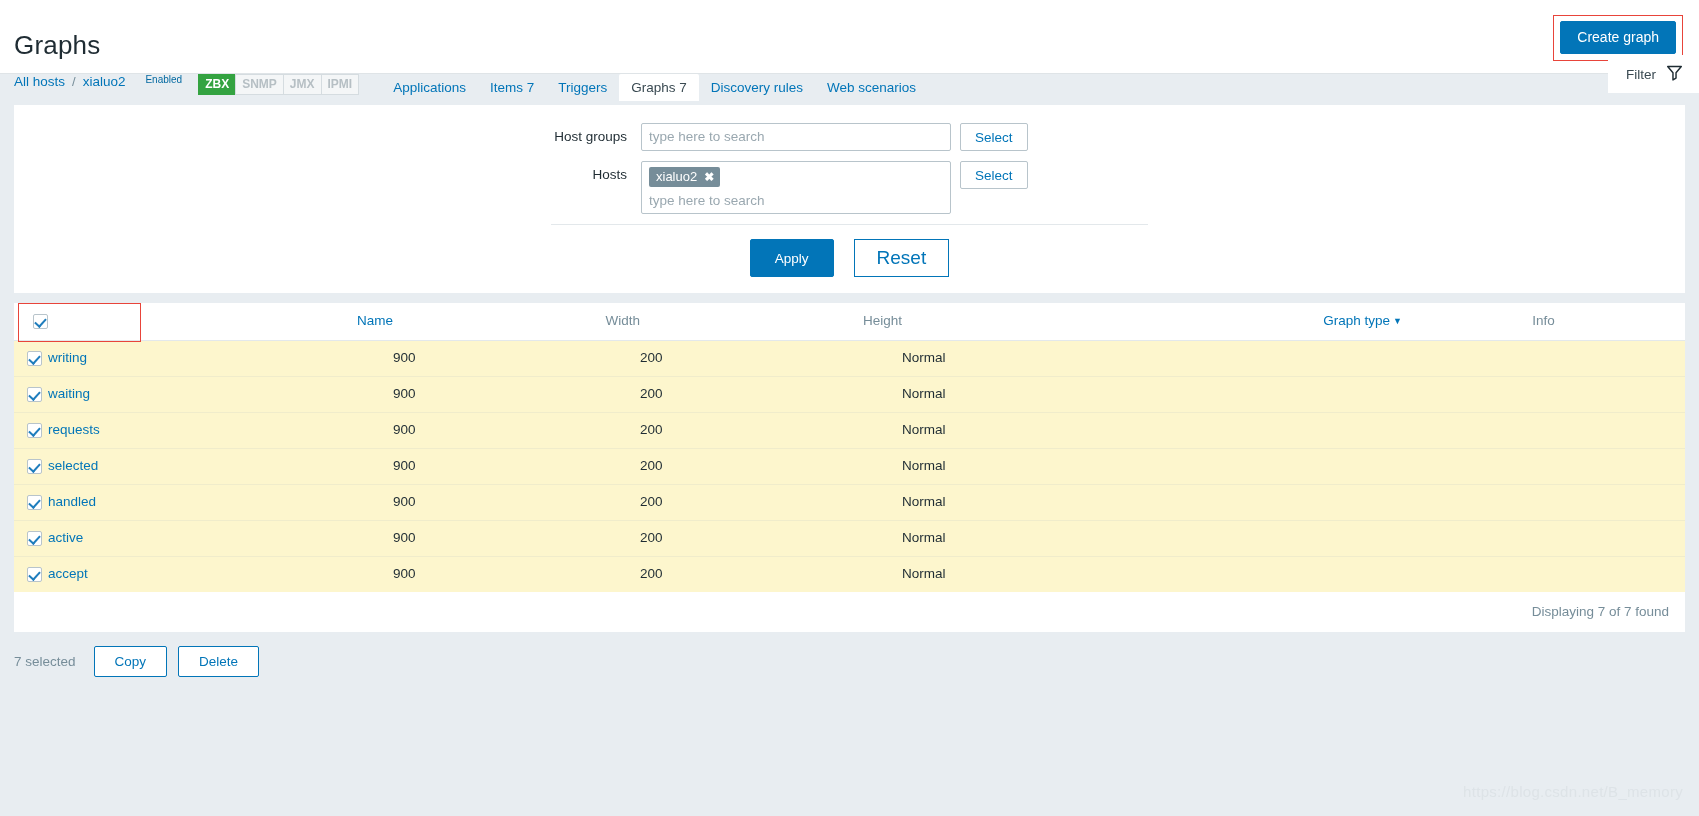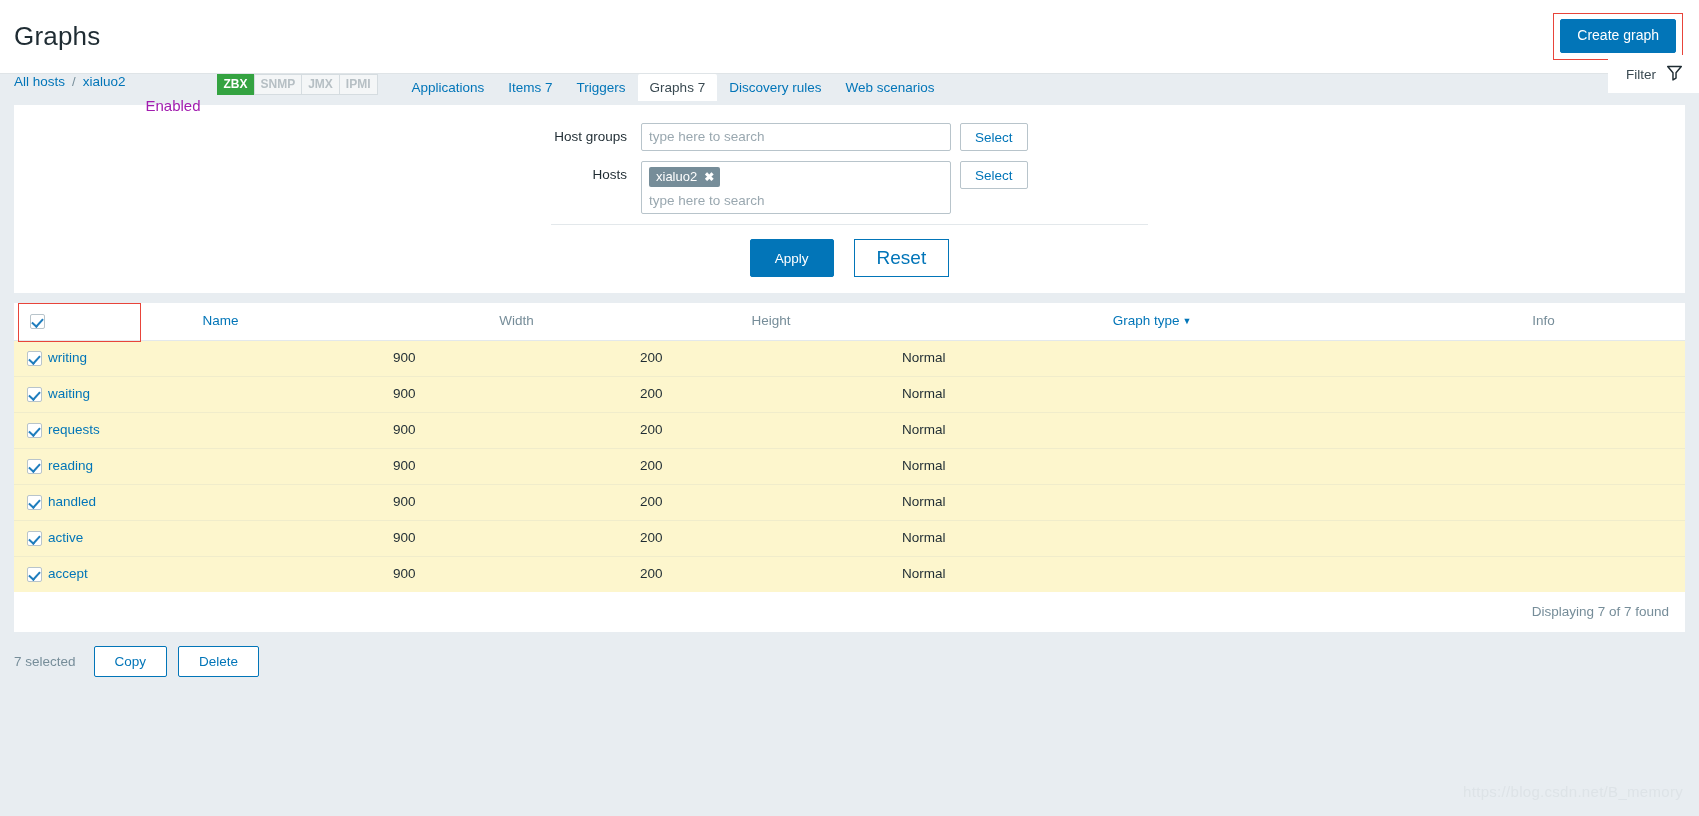--- a/index.html
+++ b/index.html
@@ -12,22 +12,22 @@
     overflow: hidden;
   }
 
   
   .header-bar {
     position: relative;
     height: 74px;
     background: #ffffff;
     border-bottom: 1px solid #dfe4e7;
     display: flex;
-    align-items: center;
-    padding: 0 14px;
+    align-items: flex-end;
+    padding: 12px 14px;
   }
   .page-title {
     font-size: 26px;
     font-weight: normal;
     color: #1f2c33;
     letter-spacing: 0.2px;
   }
   .header-right {
     margin-left: auto;
     display: flex;
@@ -60,21 +60,21 @@
     background: #e8edf1;
     position: relative;
   }
   .objnav a, .objnav span.lnk {
     color: #0275b8;
     text-decoration: none;
     font-size: 13.5px;
     cursor: pointer;
   }
   .objnav .sep { color: #768d99; margin: 0 7px; }
-  .objnav .enabled { color: #a21caf; margin-left: 20px; font-size: 15px; margin-top: 23px; }
+  .objnav .enabled { color: #0369a1; margin-left: 20px; font-size: 10px; }
   .badges { display: flex; margin-left: 16px; }
   .badge {
     font-size: 12px;
     font-weight: bold;
     padding: 3px 6px 4px 6px;
     border: 1px solid #d5dce0;
     border-right: none;
     color: #b6bfc4;
     background: #f4f6f7;
     line-height: 1;
@@ -193,21 +193,21 @@
     font-family: "Liberation Sans", sans-serif;
   }
 
   
   .table-wrap {
     background: #ffffff;
     margin: 10px 14px 0 14px;
   }
   table { width: 100%; border-collapse: collapse; }
   thead th {
-    text-align: center;
+    text-align: right;
     font-weight: normal;
     color: #768d99;
     font-size: 13.5px;
     padding: 10px 0 11px 0;
     border-bottom: 1px solid #e3e8eb;
     background: #ffffff;
   }
   thead th.sortable { color: #0275b8; cursor: pointer; }
   .col-chk   { width: 34px; padding-left: 13px !important; }
   .col-name  { width: 345px; }
@@ -403,21 +403,21 @@
       <tr>
         <td class="col-chk"><span class="cb checked"></span></td>
         <td class="col-name"><a class="rowlink">requests</a></td>
         <td class="col-width">900</td>
         <td class="col-height">200</td>
         <td class="col-type">Normal</td>
         <td class="col-info"></td>
       </tr>
       <tr>
         <td class="col-chk"><span class="cb checked"></span></td>
-        <td class="col-name"><a class="rowlink">reading</a></td>
+        <td class="col-name"><a class="rowlink">selected</a></td>
         <td class="col-width">900</td>
         <td class="col-height">200</td>
         <td class="col-type">Normal</td>
         <td class="col-info"></td>
       </tr>
       <tr>
         <td class="col-chk"><span class="cb checked"></span></td>
         <td class="col-name"><a class="rowlink">handled</a></td>
         <td class="col-width">900</td>
         <td class="col-height">200</td>

